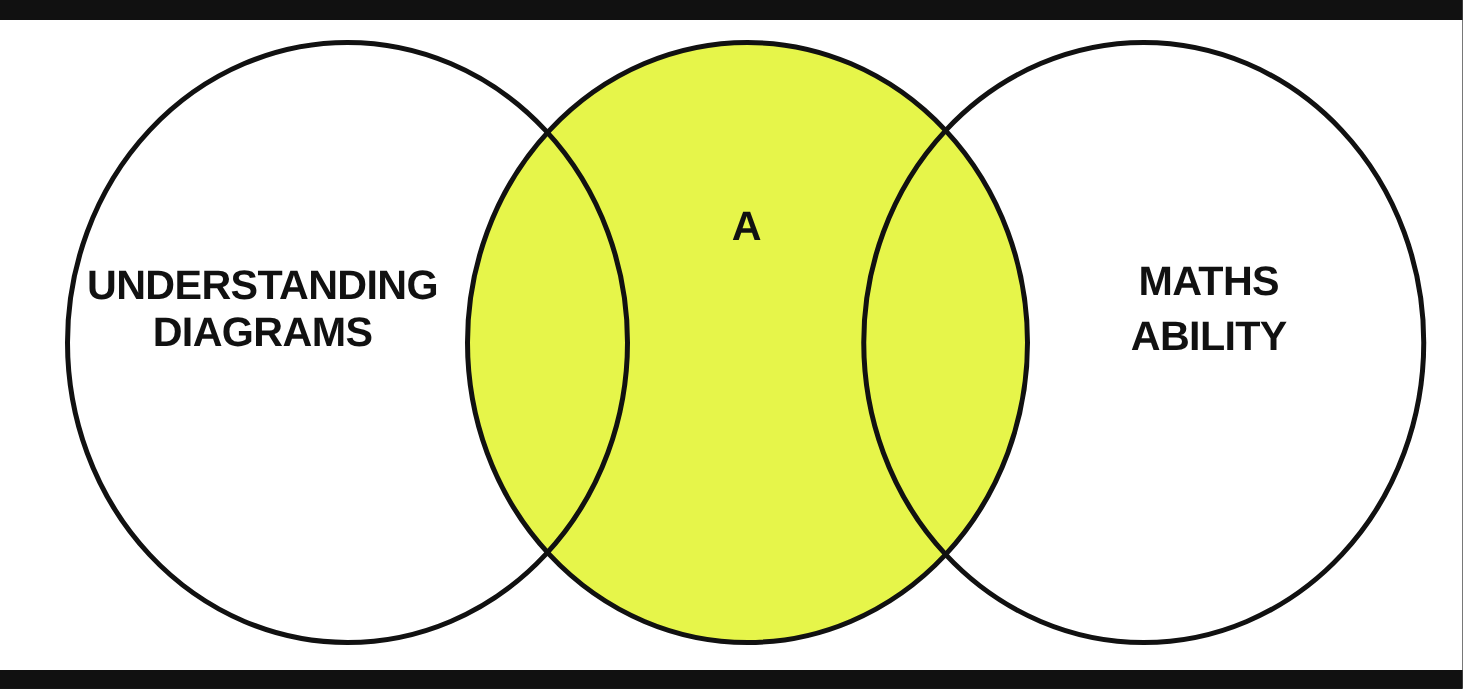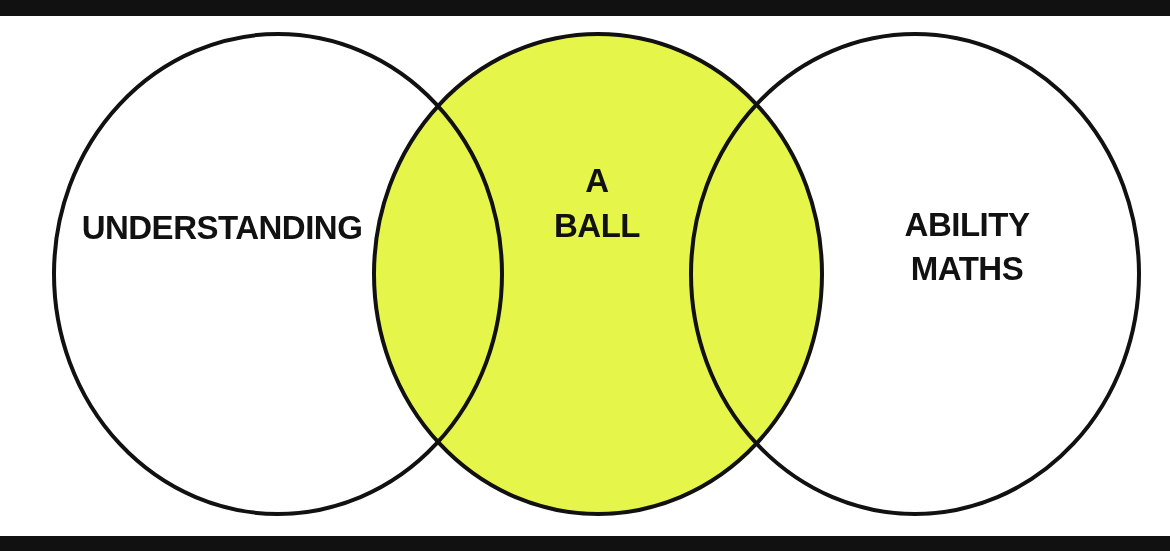--- a/index.html
+++ b/index.html
@@ -44,21 +44,21 @@
       color: #111111;
       font-size: 33px;
       line-height: 1;
       letter-spacing: -0.5px;
       white-space: nowrap;
     }
     .label .line {
       display: block;
     }
     .label-left {
-      left: 72px;
+      left: 60px;
       top: 211px;
       width: 300px;
     }
     .label-left .line { height: 38px; }
     .label-middle {
       left: 497px;
       top: 164px;
       width: 200px;
     }
     .label-middle .line { height: 45px; }
@@ -79,25 +79,25 @@
 
   <ellipse cx="598" cy="274" rx="224" ry="240" fill="#E6F54A" stroke="none"></ellipse>
 
   <ellipse cx="278" cy="274" rx="224" ry="240" fill="none" stroke="#111111" stroke-width="4"></ellipse>
   <ellipse cx="915" cy="274" rx="224" ry="240" fill="none" stroke="#111111" stroke-width="4"></ellipse>
   <ellipse cx="598" cy="274" rx="224" ry="240" fill="none" stroke="#111111" stroke-width="4"></ellipse>
 </svg>
 
 <div class="label label-left">
   <span class="line">UNDERSTANDING</span>
+  <span class="line">DIAGRAMS</span>
 </div>
 
 <div class="label label-middle">
   <span class="line">A</span>
-  <span class="line">BALL</span>
 </div>
 
 <div class="label label-right">
+  <span class="line">MATHS</span>
   <span class="line">ABILITY</span>
-  <span class="line">MATHS</span>
 </div>
 
 <div class="bar-bottom"></div>
 
 </body></html>

